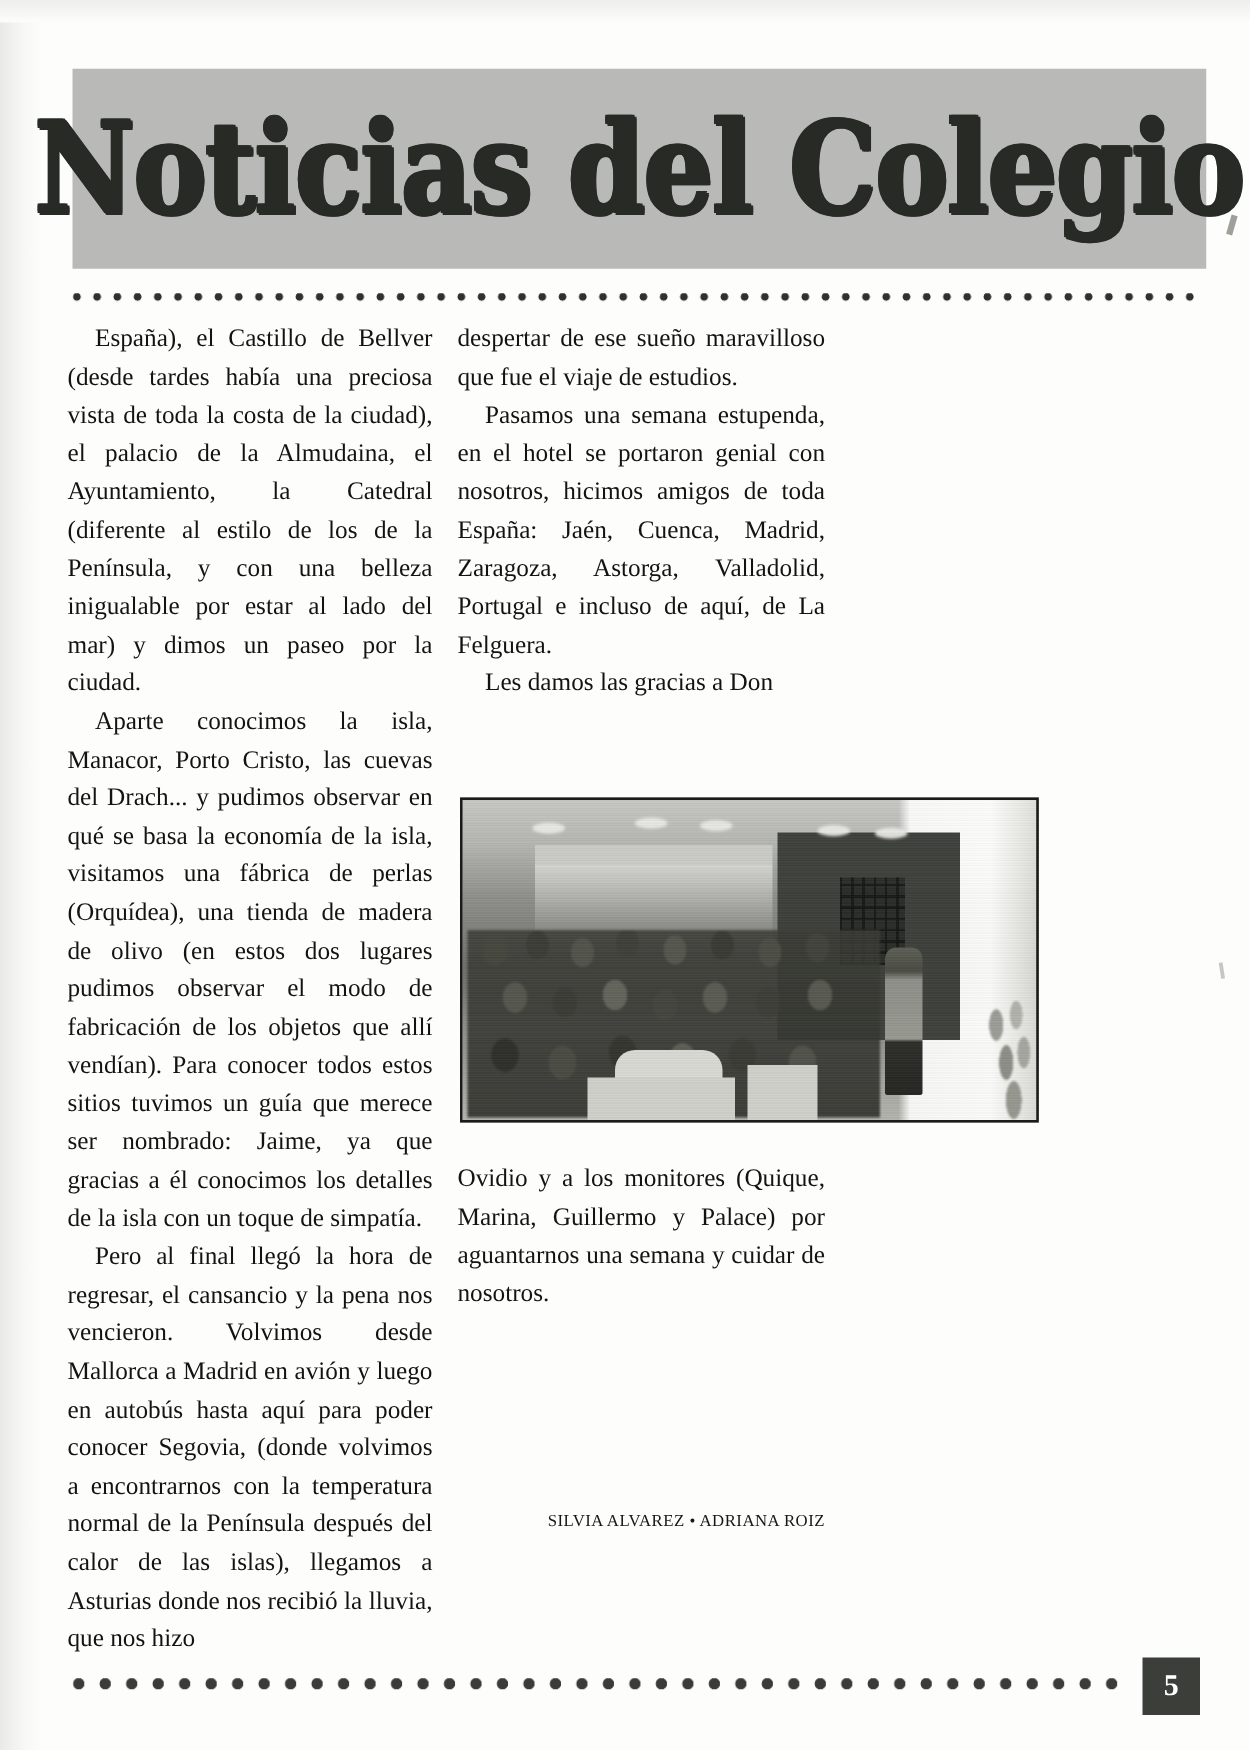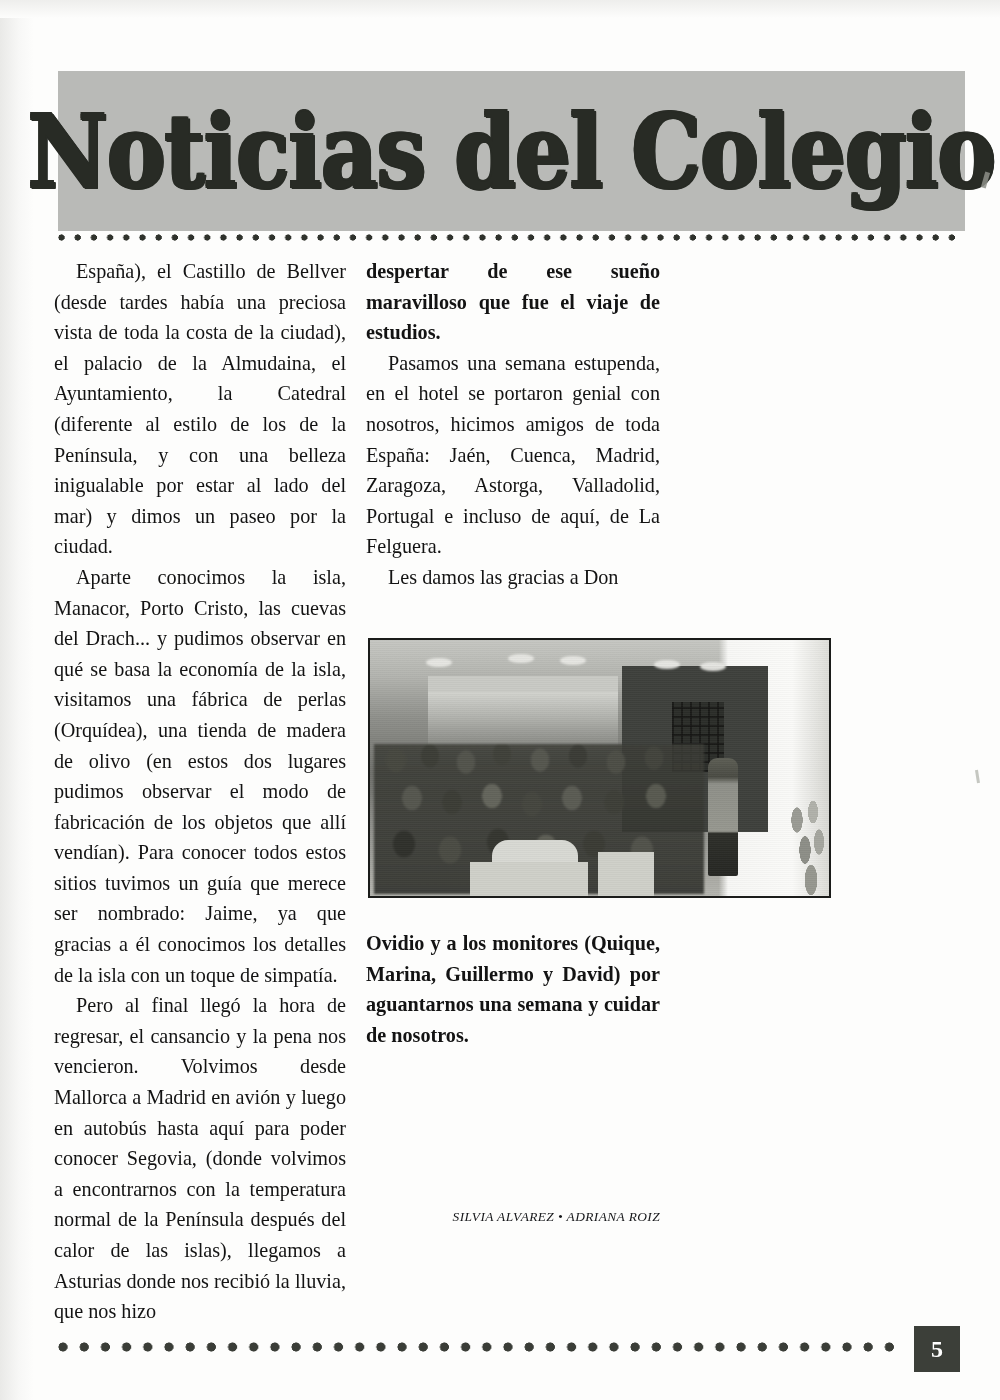--- a/index.html
+++ b/index.html
@@ -37,21 +37,20 @@
   }
 
   
   .masthead-band {
     position: absolute;
     left: 58px;
     top: 55px;
     width: 907px;
     height: 160px;
     background: #b9bab7;
-    margin-top: 16px;
   }
   .masthead-title {
     position: absolute;
     left: 0;
     top: 0;
     width: 907px;
     height: 160px;
     display: flex;
     align-items: center;
     justify-content: center;
@@ -146,21 +145,21 @@
     text-justify: inter-word;
     color: #131313;
   }
   .col-left  { left: 54px;  }
   .col-right { left: 366px; width: 294px; }
 
   .col p {
     margin: 0;
     text-indent: 22px;
   }
-  .col p.no-indent { text-indent: 0; font-weight: bold; }
+  .col p.no-indent { text-indent: 0; }
 
   
   .photo-frame {
     position: absolute;
     left: 368px;
     top: 638px;
     width: 463px;
     height: 260px;
     border: 2.5px solid #1b1c1a;
     box-sizing: border-box;
@@ -273,21 +272,20 @@
     opacity: .5;
   }
 
   
   .byline {
     position: absolute;
     left: 366px;
     top: 1206px;
     width: 294px;
     text-align: right;
-    font-style: italic;
     font-size: 13.4px;
     line-height: 22px;
     letter-spacing: .4px;
     color: #16171a;
   }
 </style>
 </head>
 <body>
 
 <div class="page-sheet"></div>
@@ -329,21 +327,21 @@
     <div class="standing-person"></div>
     <div class="sofa"></div>
     <div class="table" style="left:100px; top:222px; width:118px; height:38px;"></div>
     <div class="table" style="left:228px; top:212px; width:56px; height:44px;"></div>
     <div class="plant"></div>
     <div class="photo-grain"></div>
   </div>
 </div>
 
 <div class="col col-right" style="top:928px;">
-  <p class="no-indent">Ovidio y a los monitores (Quique, Marina, Guillermo y David) por aguantarnos una semana y cuidar de nosotros.</p>
+  <p class="no-indent">Ovidio y a los monitores (Quique, Marina, Guillermo y Palace) por aguantarnos una semana y cuidar de nosotros.</p>
 </div>
 
 <div class="byline">
   <div>SILVIA ALVAREZ • ADRIANA ROIZ</div>
 </div>
 
 <div class="dot-rule bottom"></div>
 <div class="folio-box">
   <span class="folio-num">5</span>
 </div>

